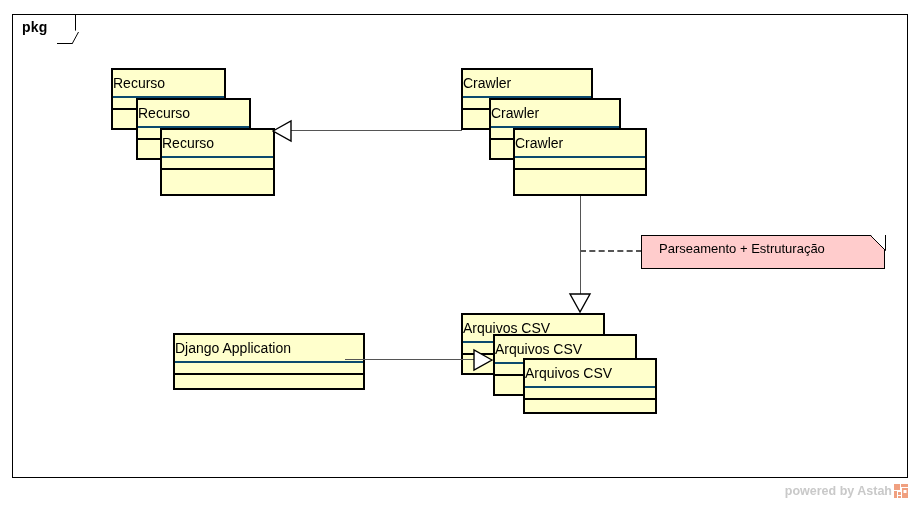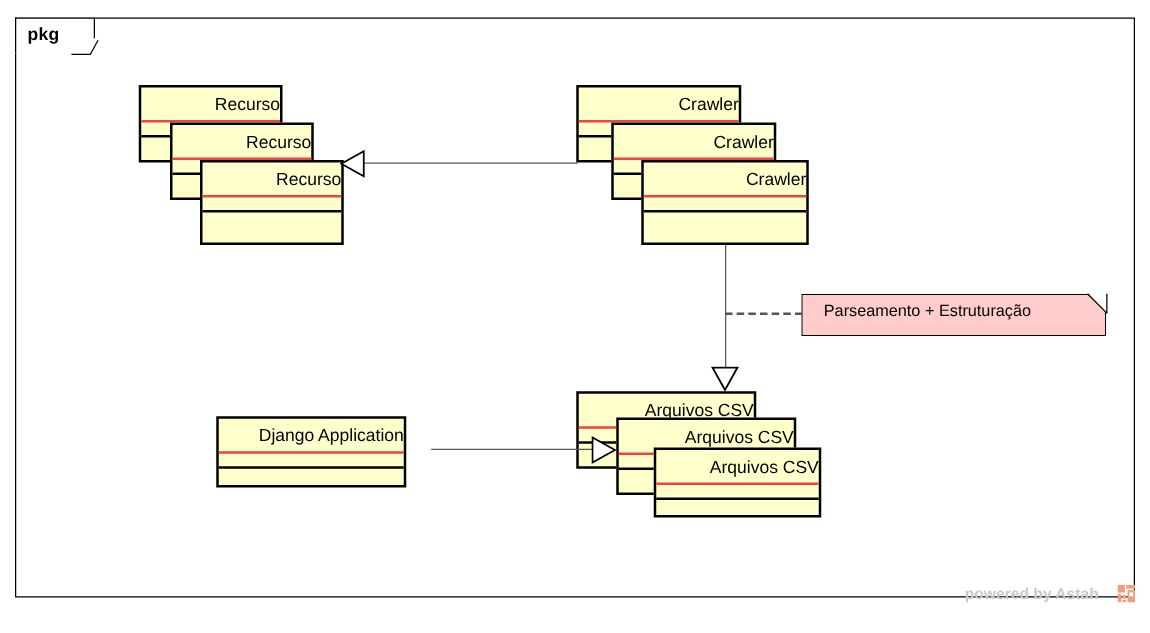--- a/index.html
+++ b/index.html
@@ -74,24 +74,24 @@
   
   .cls {
     position: absolute;
     box-sizing: border-box;
     background: #ffffcc;
     border: 2px solid #000000;
   }
   .cls .name {
     height: 26px;
     line-height: 26px;
-    text-align: right;
+    text-align: left;
     font-size: 14px;
     color: #000000;
-    border-bottom: 2px solid #ef4444;
+    border-bottom: 2px solid #0c4a6e;
     white-space: nowrap;
     overflow: visible;
   }
   .cls .attrs {
     height: 10px;
     border-bottom: 2px solid #000000;
   }
   .cls .ops {
     height: 100%;
   }
@@ -133,24 +133,24 @@
   }
   .arrow {
     position: absolute;
     pointer-events: none;
   }
 
   
   .watermark {
     position: absolute;
     right: 12px;
-    bottom: 24px;
+    bottom: 8px;
     display: flex;
     align-items: center;
-    gap: 15px;
+    gap: 2px;
     font-size: 12.5px;
     font-weight: bold;
     color: #c9c9c9;
     justify-content: center;
   }
   .astah-logo {
     width: 14px;
     height: 14px;
     display: block;
   }
@@ -236,21 +236,21 @@
     <div class="attrs"></div>
     <div class="ops"></div>
   </div>
 
   <div class="cls" style="left:523px; top:358px; width:134px; height:56px;">
     <div class="name">Arquivos CSV</div>
     <div class="attrs"></div>
     <div class="ops"></div>
   </div>
 
-  <div class="cls" style="left:173px; top:333px; width:152px; height:57px;">
+  <div class="cls" style="left:173px; top:333px; width:192px; height:57px;">
     <div class="name">Django Application</div>
     <div class="attrs"></div>
     <div class="ops"></div>
   </div>
 
   <div class="lineh" style="left:345px; top:359px; width:129px;"></div>
   <svg class="arrow" style="left:473px; top:348px;" width="20" height="24" viewBox="0 0 20 24">
     <polygon points="19,12 1,2 1,22" fill="#ffffff" stroke="#000000" stroke-width="1.4" stroke-linejoin="miter"></polygon>
   </svg>
 

